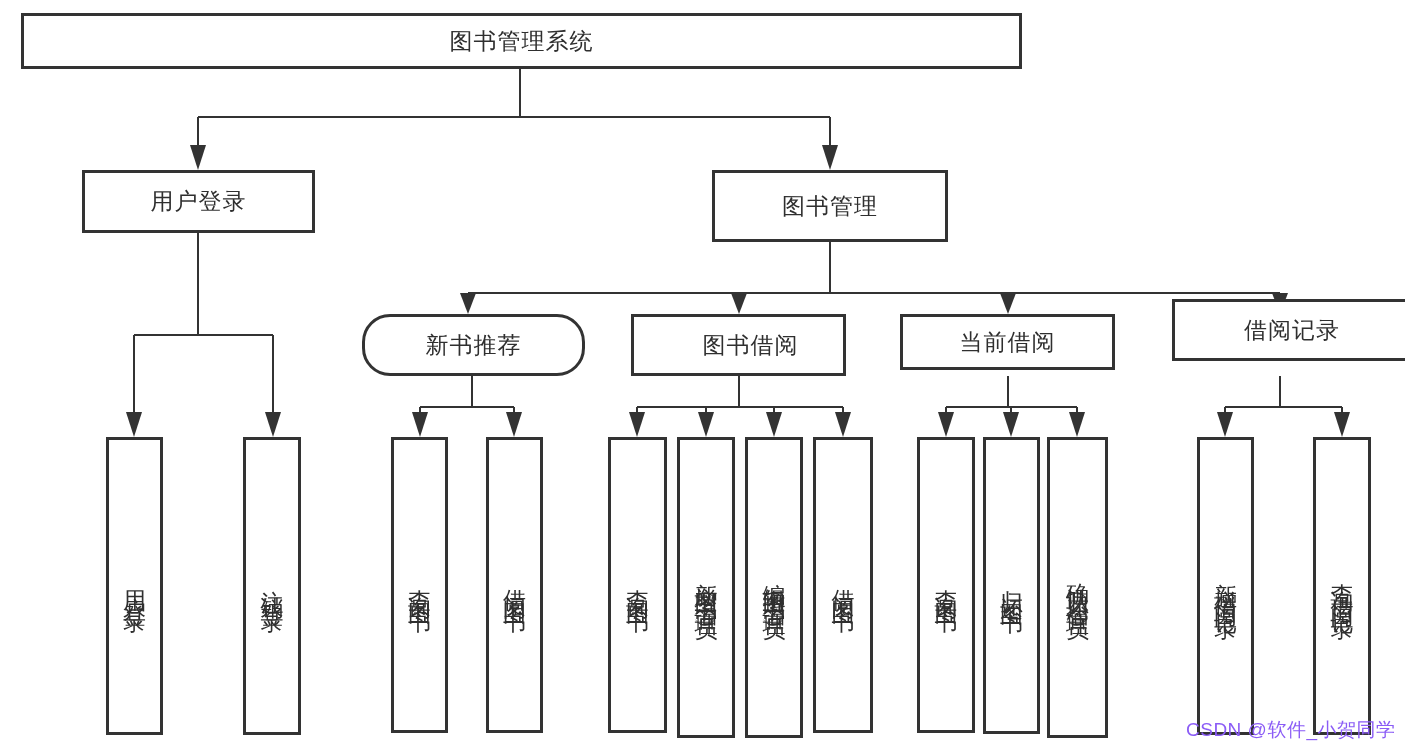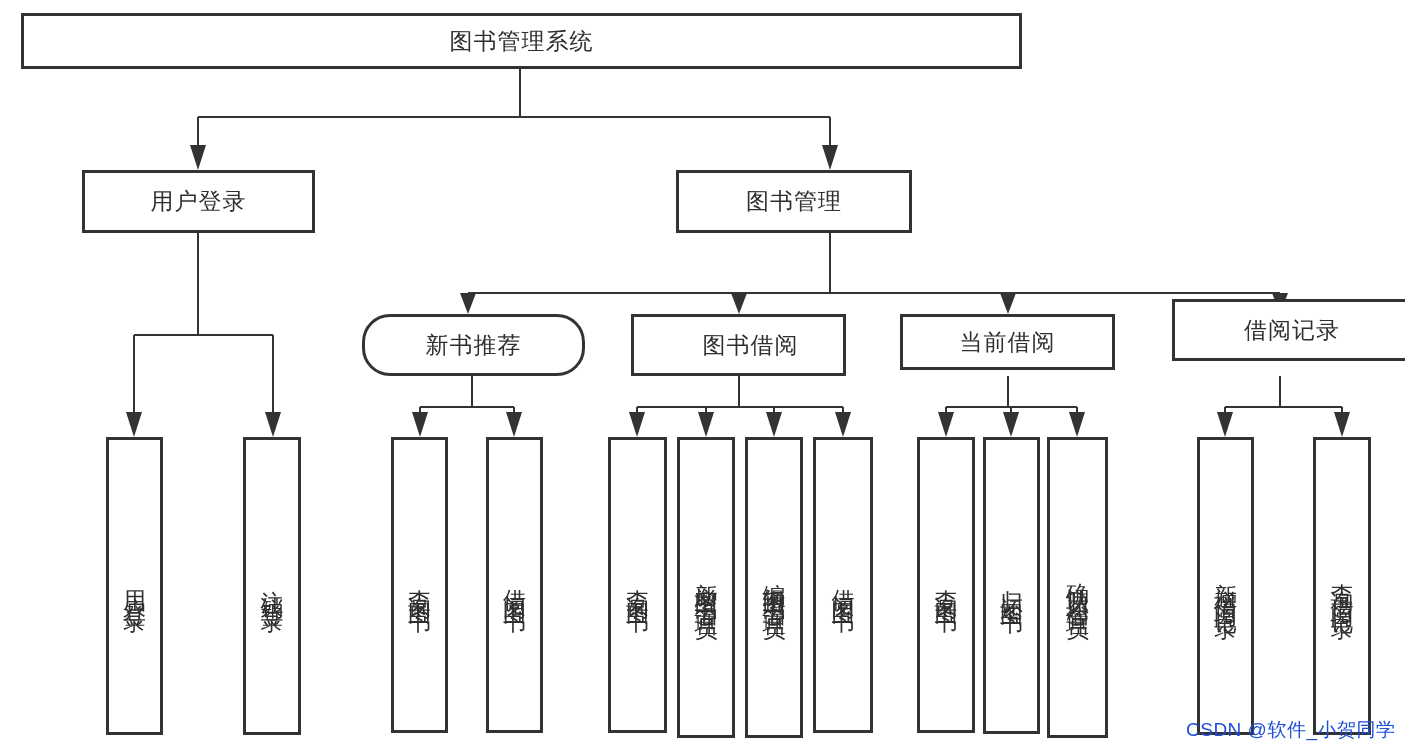--- a/index.html
+++ b/index.html
@@ -29,21 +29,21 @@
     text-orientation:mixed;
     letter-spacing:7px;
     line-height:1;
     text-align:center;
   }
   .v-box.tight{letter-spacing:5px;}
   #watermark{
     position:absolute;
     left:1186px;top:717px;
     font-size:19px;
-    color:#1d4ed8;
+    color:#8b5cf6;
     letter-spacing:0.5px;
     white-space:nowrap;
     z-index:5;
   }
 </style>
 </head>
 <body>
 
 <div id="stage">
 
@@ -90,21 +90,21 @@
       <polygon points="1077,437 1069,412 1085,412"></polygon>
 
       <polygon points="1225,437 1217,412 1233,412"></polygon>
       <polygon points="1342,437 1334,412 1350,412"></polygon>
     </g>
   </svg>
 
   <div class="box h-box" style="left:21px;top:13px;width:1001px;height:56px;">图书管理系统</div>
 
   <div class="box h-box" style="left:82px;top:170px;width:233px;height:63px;">用户登录</div>
-  <div class="box h-box" style="left:676px;top:170px;width:236px;height:63px;">图书管理</div>
+  <div class="box h-box" style="left:712px;top:170px;width:236px;height:72px;">图书管理</div>
 
   <div class="box h-box" style="left:362px;top:314px;width:223px;height:62px;border-radius:28px;">新书推荐</div>
   <div class="box h-box" style="left:631px;top:314px;width:215px;height:62px;padding-left:24px;">图书借阅</div>
   <div class="box h-box" style="left:900px;top:314px;width:215px;height:56px;">当前借阅</div>
   <div class="box h-box" style="left:1172px;top:299px;width:240px;height:62px;">借阅记录</div>
 
   <div class="box v-box" style="left:106px;top:437px;width:57px;height:298px;">用户登录</div>
   <div class="box v-box" style="left:243px;top:437px;width:58px;height:298px;">注销登录</div>
 
   <div class="box v-box" style="left:391px;top:437px;width:57px;height:296px;">查询图书</div>

